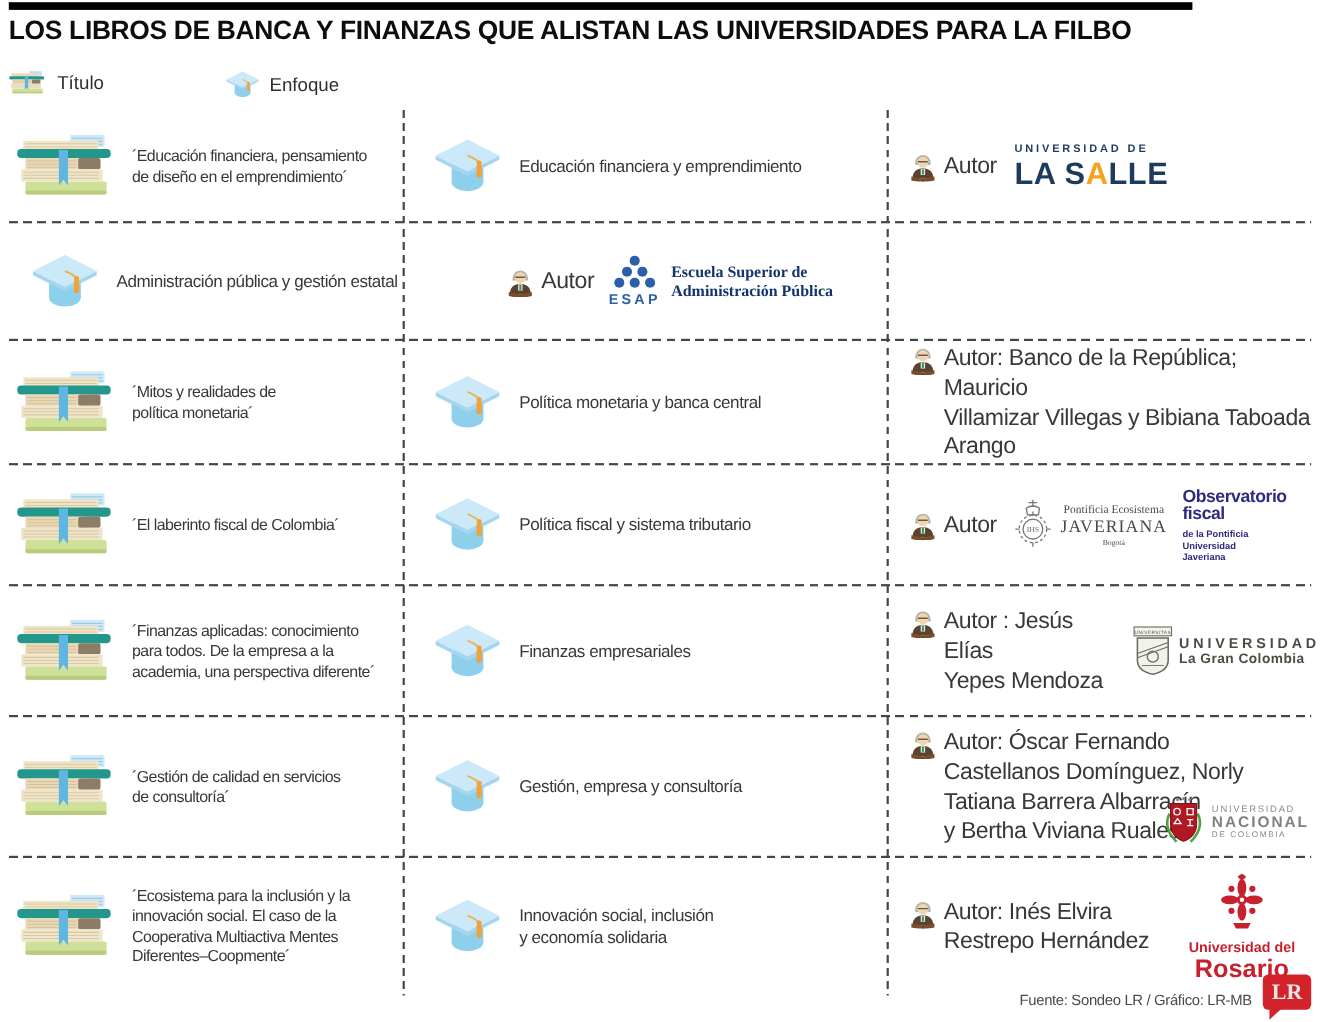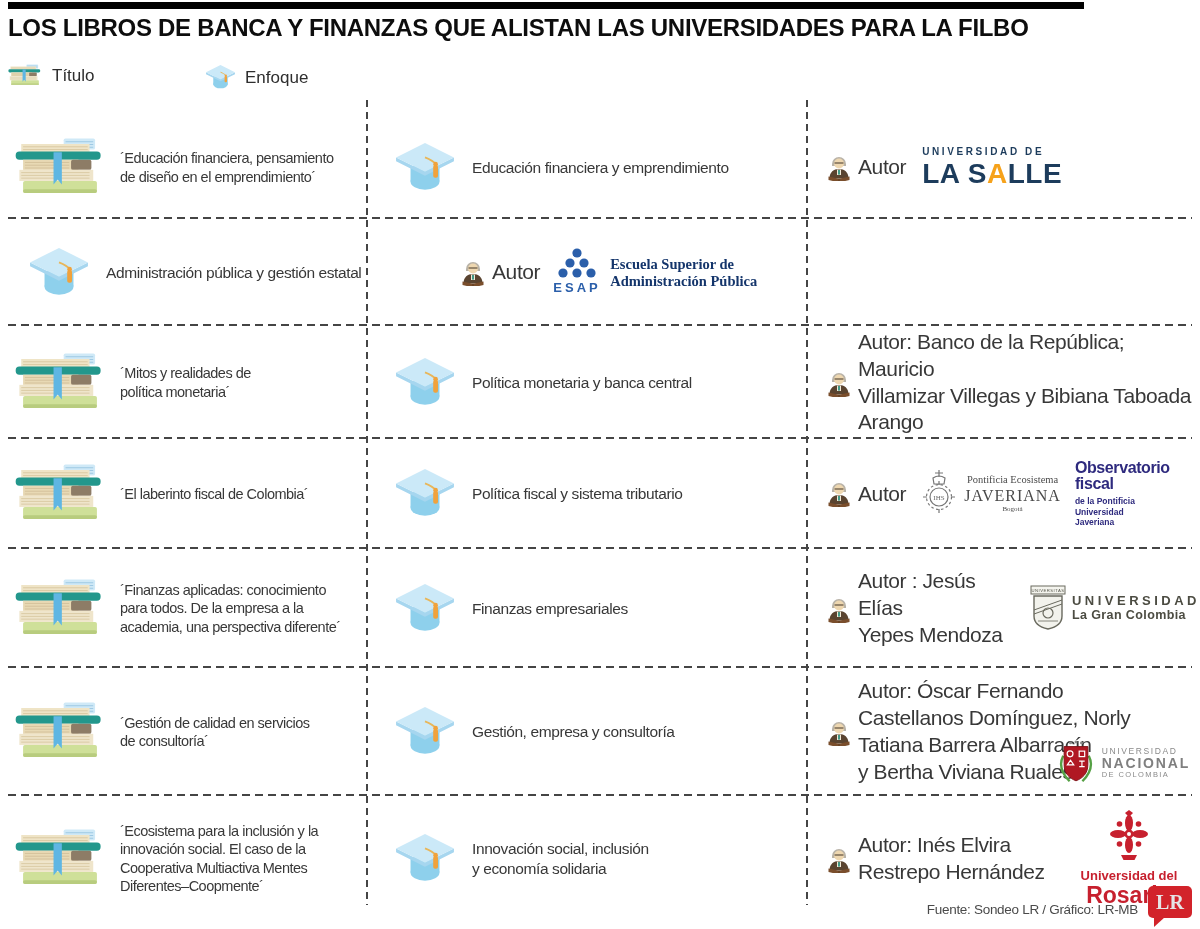--- a/index.html
+++ b/index.html
@@ -11,36 +11,36 @@
   .topbar{position:absolute;left:8px;top:2px;width:1076px;height:7px;background:#000;}
   .title{position:absolute;left:8px;top:14px;width:1120px;font-size:24px;font-weight:bold;
          letter-spacing:-0.3px;color:#0d0d0d;}
 
   
   .legend-item{position:absolute;top:64px;display:flex;align-items:center;gap:9px;font-size:17px;color:#2e2e2e;}
   .legend-item.l1{left:7px;text-align:center;}
   .legend-item.l2{left:205px;}
 
   
-  .grid{position:absolute;left:0;top:116px;width:1200px;}
+  .grid{position:absolute;left:0;top:100px;width:1200px;}
   .row{position:relative;display:flex;width:1200px;}
   .row:not(:last-child)::after{content:"";position:absolute;left:8px;right:8px;bottom:0;height:2px;
         background:repeating-linear-gradient(to right,#454545 0 8px,transparent 8px 13px);}
   .vline{position:absolute;top:100px;height:805px;width:2px;
         background:repeating-linear-gradient(to bottom,#454545 0 7px,transparent 7px 12px);}
   .vline.v1{left:366px;} .vline.v2{left:806px;}
 
   .cell{display:flex;align-items:center;}
   .c1{width:366px;padding-left:12px;gap:12px;box-sizing:border-box;}
   .c1 .txt{width:242px;font-size:14.5px;letter-spacing:-0.5px;line-height:1.25;}
   .c2{width:440px;padding-left:28px;gap:16px;box-sizing:border-box;}
   .c2 .txt{font-size:15.5px;letter-spacing:-0.4px;line-height:1.25;}
   .c3{width:394px;padding-left:20px;gap:10px;box-sizing:border-box;position:relative;}
   .author{display:flex;align-items:center;gap:6px;}
-  .author.top{align-items:center;}
+  .author.top{align-items:flex-start;}
   .author.top svg{margin-top:2px;}
   .author .txt{font-size:21px;letter-spacing:-0.4px;line-height:1.28;}
 
   .books-ic{width:96px;height:60px;flex:0 0 auto;}
   .cap-ic{width:62px;height:54px;flex:0 0 auto;}
   .person-ic{width:26px;height:26px;flex:0 0 auto;}
   .books-ic.small{width:36px;height:23px;}
   .cap-ic.small{width:31px;height:27px;}
 
   

